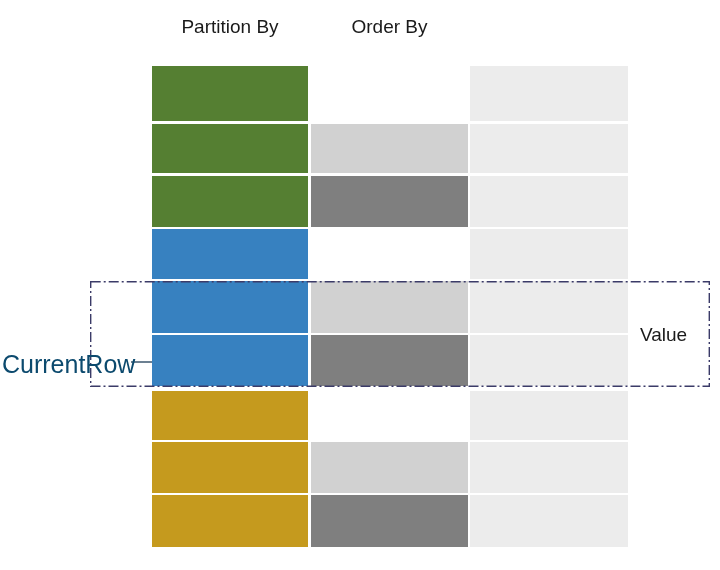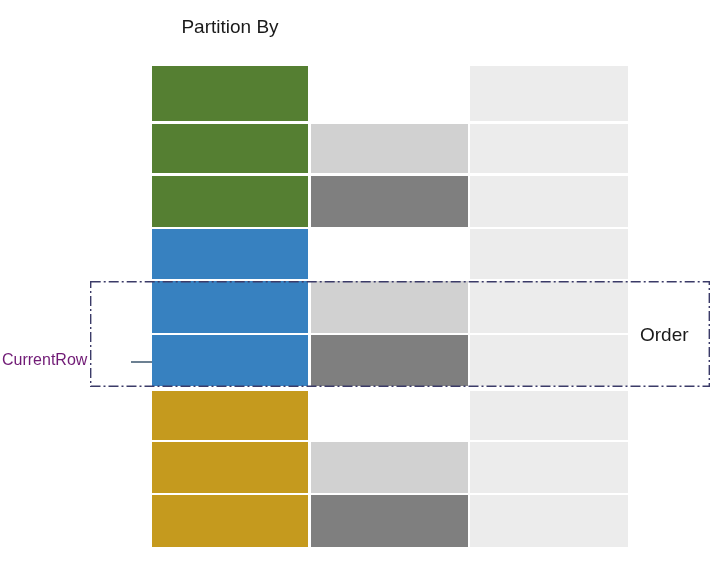--- a/index.html
+++ b/index.html
@@ -51,42 +51,43 @@
     color: #1a1a1a;
     white-space: nowrap;
     line-height: 1;
   }
 
   
   #currentrow-label {
     position: absolute;
     left: 2px;
     top: 352px;
-    font-size: 16px;
-    color: #701a75;
+    font-size: 25px;
+    color: #0c4a6e;
     white-space: nowrap;
     line-height: 1;
   }
 
   
   #overlay {
     position: absolute;
     left: 0;
     top: 0;
     width: 720px;
     height: 570px;
     pointer-events: none;
   }
 </style>
 </head>
 <body>
 
 <div id="diagram">
 
   <div class="col-header" id="header-partition-by">Partition By</div>
+  <div class="col-header" id="header-order-by">Order By</div>
 
   <div id="grid">
       <div class="cell partition" style="left: 152px; width: 156px; top: 66px; height: 55px; background: rgb(85, 127, 50);"></div>
       <div class="cell order empty" style="left: 311px; width: 157px; top: 66px; height: 55px;"></div>
       <div class="cell value" style="left: 470px; width: 158px; top: 66px; height: 55px; background: rgb(236, 236, 236);"></div>
       <div class="cell partition" style="left: 152px; width: 156px; top: 124px; height: 49px; background: rgb(85, 127, 50);"></div>
       <div class="cell order" style="left: 311px; width: 157px; top: 124px; height: 49px; background: rgb(209, 209, 209);"></div>
       <div class="cell value" style="left: 470px; width: 158px; top: 124px; height: 49px; background: rgb(236, 236, 236);"></div>
       <div class="cell partition" style="left: 152px; width: 156px; top: 176px; height: 51px; background: rgb(85, 127, 50);"></div>
       <div class="cell order" style="left: 311px; width: 157px; top: 176px; height: 51px; background: rgb(127, 127, 127);"></div>
@@ -110,15 +111,15 @@
       <div class="cell order" style="left: 311px; width: 157px; top: 495px; height: 52px; background: rgb(127, 127, 127);"></div>
       <div class="cell value" style="left: 470px; width: 158px; top: 495px; height: 52px; background: rgb(236, 236, 236);"></div>
     </div>
 
   <svg id="overlay" viewBox="0 0 720 570" xmlns="http://www.w3.org/2000/svg">
     <rect id="frame-rect" x="90.7" y="281.7" width="618.6" height="104.6" fill="none" stroke="#3b3b68" stroke-width="1.4" stroke-dasharray="10 3 2 3"></rect>
     <line id="leader-line" x1="131" y1="362" x2="152" y2="362" stroke="#2d4a63" stroke-width="1.4"></line>
   </svg>
 
   <div id="currentrow-label">CurrentRow</div>
-  <div id="frame-label">Order</div>
+  <div id="frame-label">Value</div>
 
 </div>
 
 </body></html>

